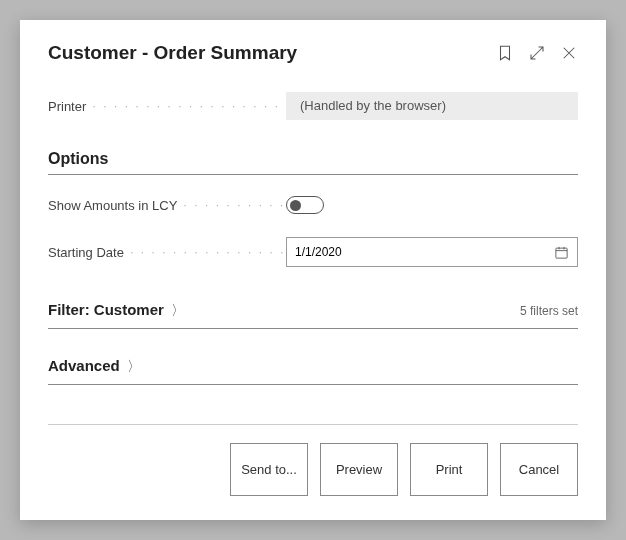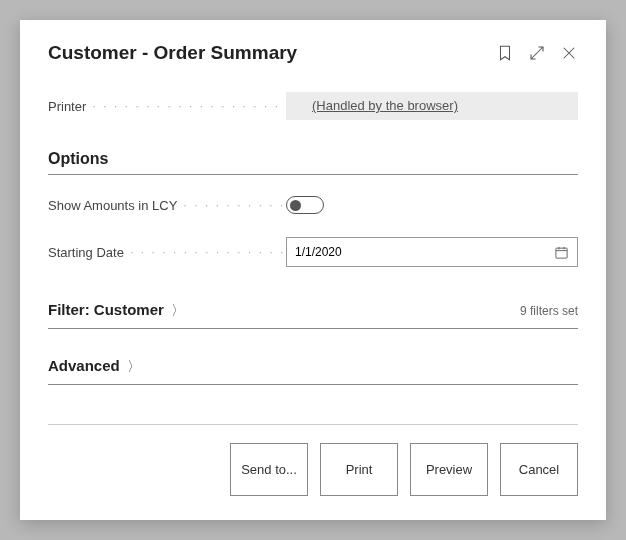--- a/index.html
+++ b/index.html
@@ -79,27 +79,26 @@
       margin-left: 6px;
       font-size: 11px;
       position: relative;
       top: -1px;
     }
     .form-value {
       flex: 1;
     }
     .readonly-field {
       background: #ececec;
-      padding: 6px 26px;
+      padding: 6px 14px;
       font-size: 13px;
       color: #555;
       width: 100%;
       height: 28px;
       line-height: 16px;
-      text-decoration: underline;
     }
     .section-heading {
       font-size: 16px;
       font-weight: 600;
       color: #222;
       border-bottom: 1px solid #888;
       padding-bottom: 6px;
       margin-bottom: 16px;
       margin-top: 12px;
     }
@@ -257,34 +256,34 @@
         </div>
       </div>
     </div>
   </div>
 
   <div class="collapsible-heading">
     <span>
       <span>Filter: Customer</span>
       <span class="chevron">〉</span>
     </span>
-    <span class="hint">9 filters set</span>
+    <span class="hint">5 filters set</span>
   </div>
 
   <div class="collapsible-heading" style="margin-top:18px;">
     <span>
       <span>Advanced</span>
       <span class="chevron">〉</span>
     </span>
   </div>
 
   <div class="spacer"></div>
 
   <div class="advanced-divider"></div>
 
   <div class="button-row">
     <button class="btn">Send to...</button>
+    <button class="btn">Preview</button>
     <button class="btn">Print</button>
-    <button class="btn">Preview</button>
     <button class="btn">Cancel</button>
   </div>
 
 </div>
 
 </body></html>

